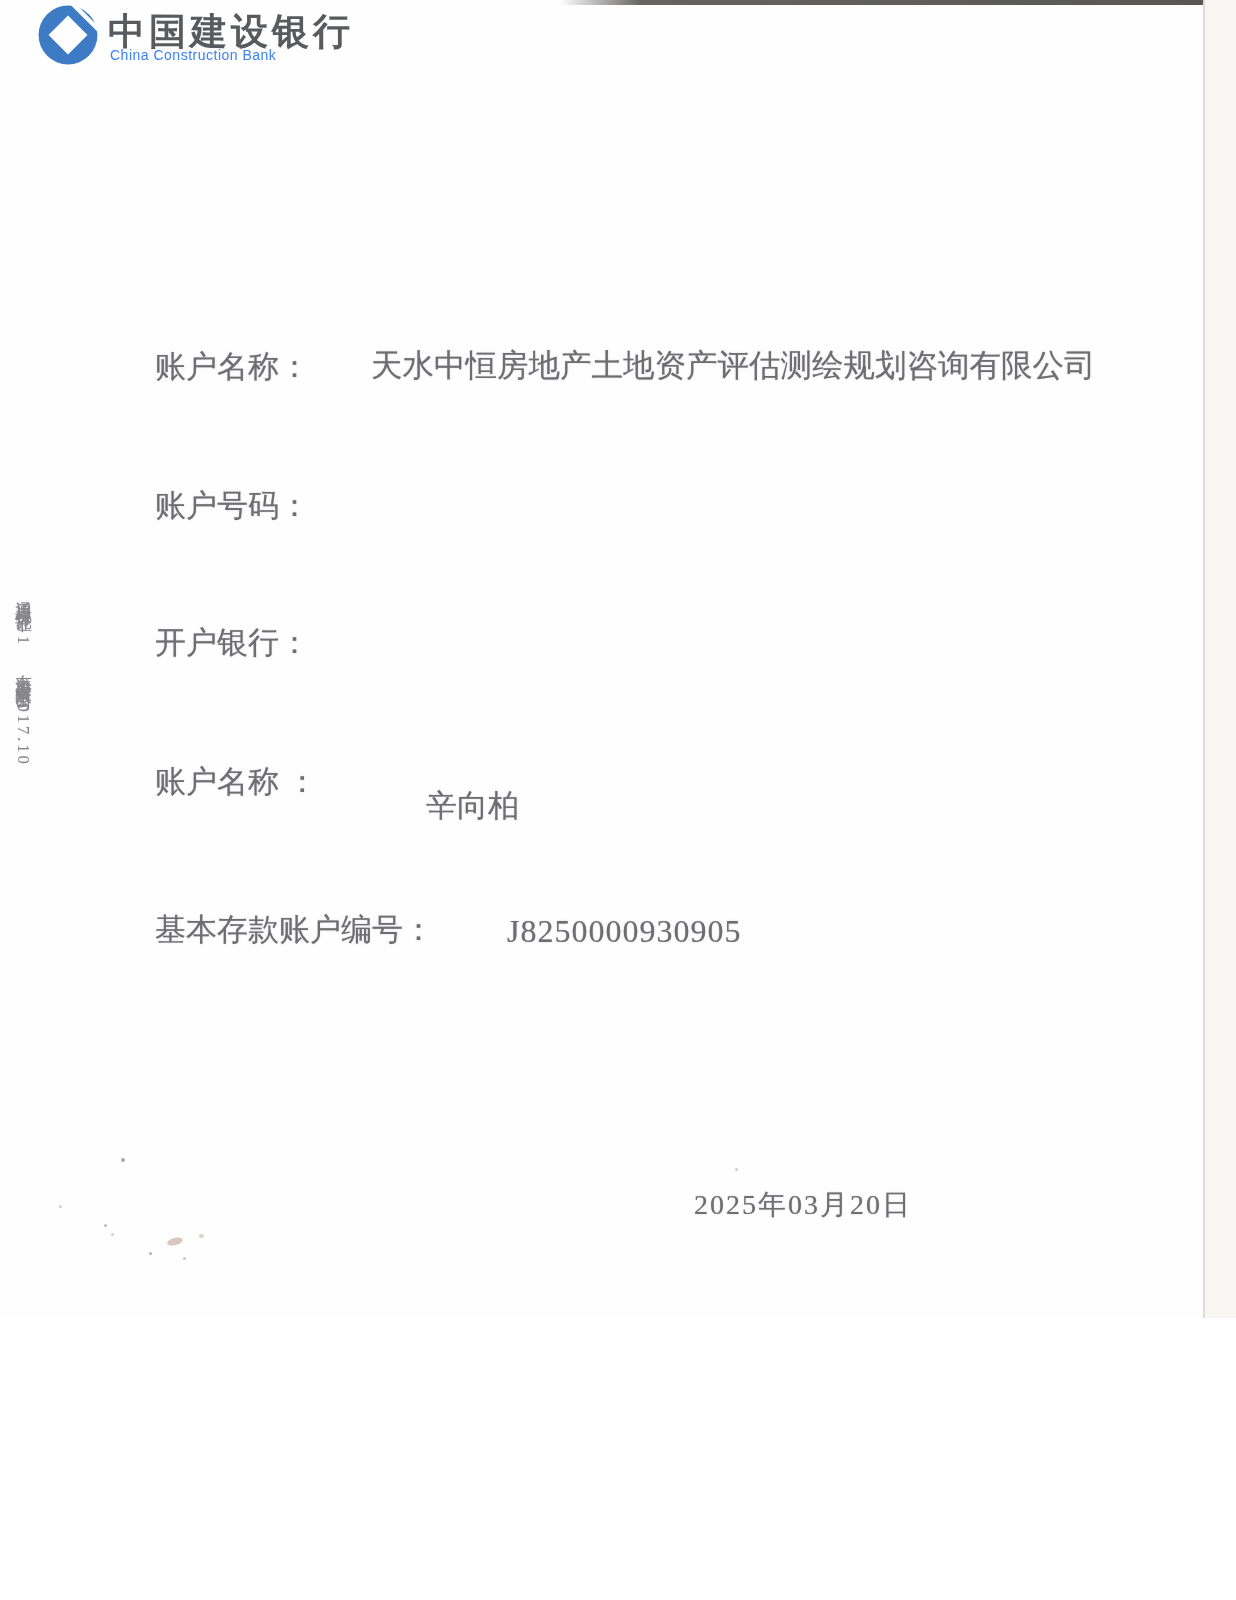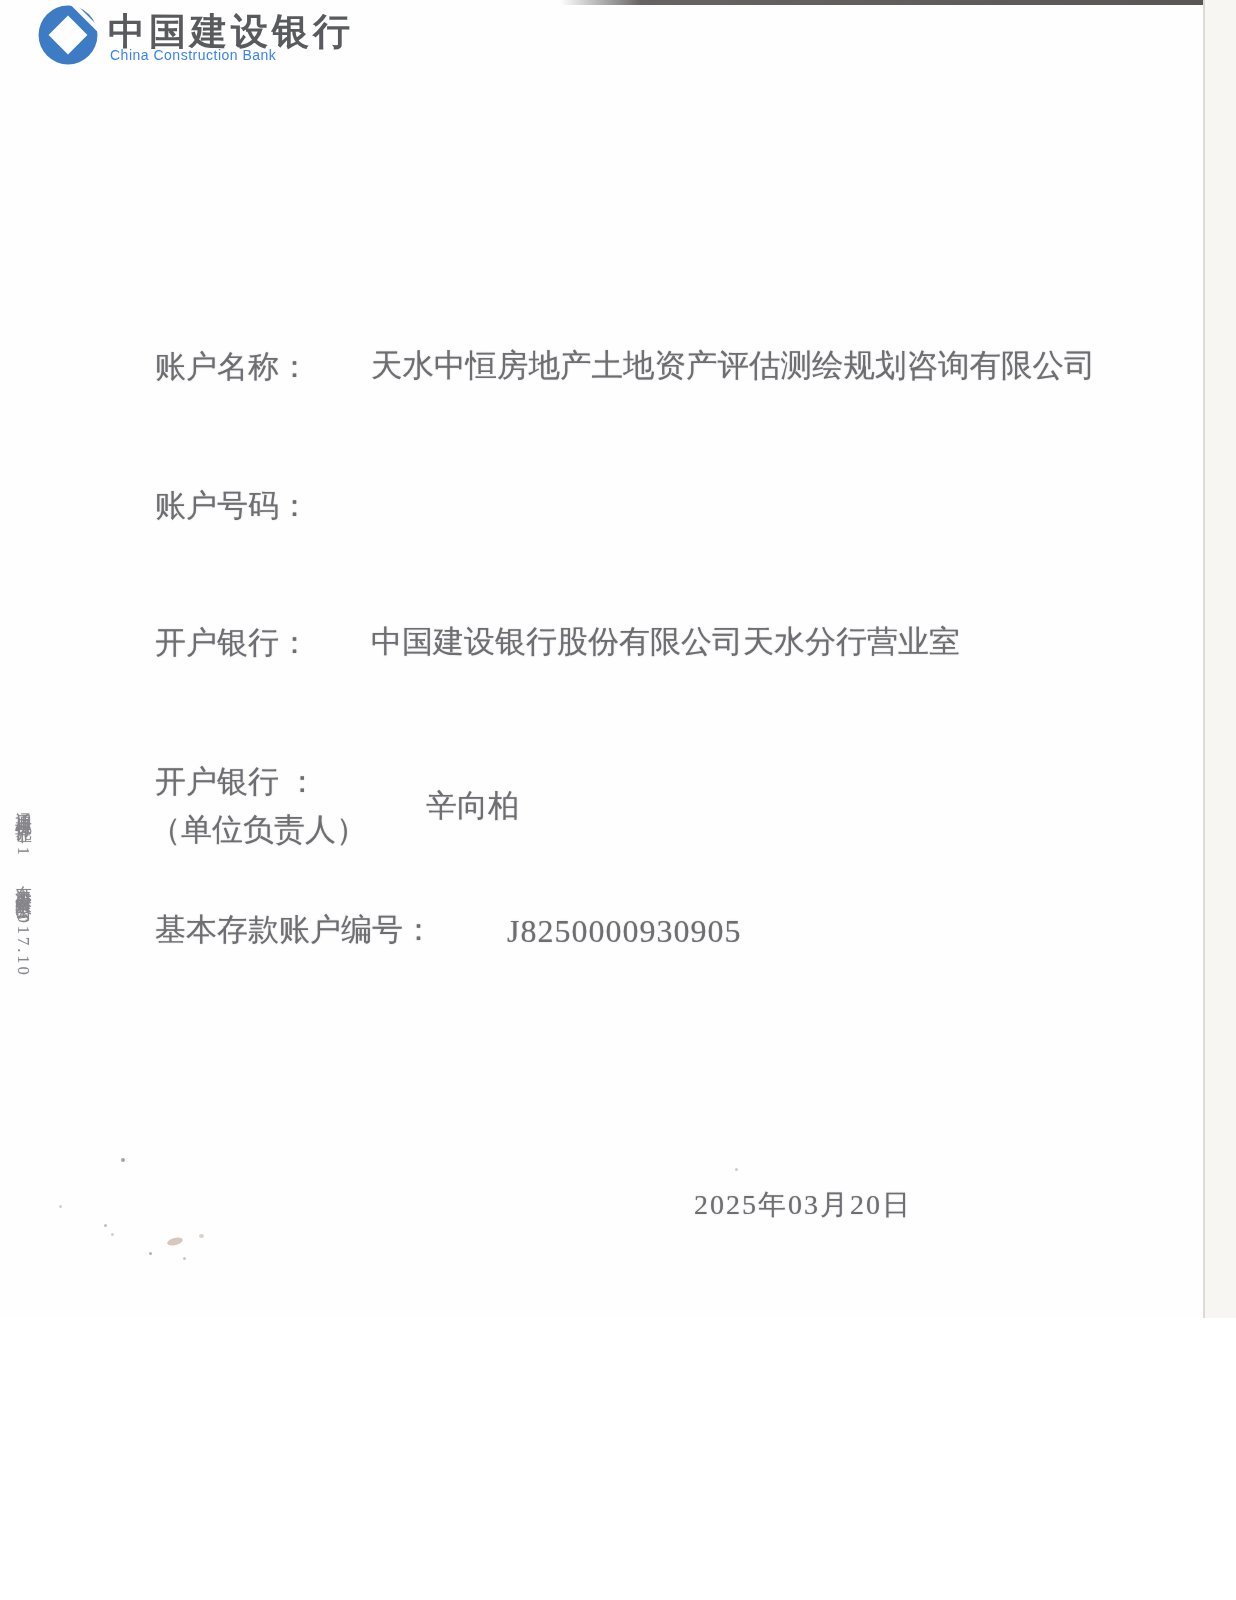--- a/index.html
+++ b/index.html
@@ -7,21 +7,20 @@
     padding: 0;
     background: #ffffff;
     font-family: "Liberation Serif", "DejaVu Serif", serif;
   }
   .page {
     position: relative;
     width: 1236px;
     height: 1318px;
     background: #fefefe;
     overflow: hidden;
-    text-align: right;
   }
   
   .top-edge {
     position: absolute;
     left: 560px; top: 0; width: 676px; height: 5px;
     background: linear-gradient(to right, rgba(80,80,80,0), rgba(75,73,72,.85) 12%, rgba(70,68,67,.9));
     border-radius: 0 0 2px 2px;
   }
   
   .right-edge-line {
@@ -120,24 +119,22 @@
     <span class="part1">通用机打凭证 B-1</span><span class="part2">东港股份有限公司 2017.10</span>
   </div>
 
 
   <div class="field-label lbl-account-name">账户名称：</div>
   <div class="field-value val-account-name">天水中恒房地产土地资产评估测绘规划咨询有限公司</div>
 
   <div class="field-label lbl-account-no">账户号码：</div>
 
   <div class="field-label lbl-bank-branch">开户银行：</div>
-  <div class="field-value val-bank-branch">中国建设银行股份有限公司天水分行营业室</div>
 
-  <div class="field-label lbl-legal-rep-1">开户银行 ：</div>
-  <div class="field-label lbl-legal-rep-2">（单位负责人）</div>
+  <div class="field-label lbl-legal-rep-1">账户名称 ：</div>
   <div class="field-value val-legal-rep">辛向柏</div>
 
   <div class="field-label lbl-basic-no">基本存款账户编号：</div>
   <div class="field-value val-basic-no">J8250000930905</div>
 
   <div class="doc-date">2025年03月20日</div>
 
   <div class="speck sp1"></div>
   <div class="speck sp2"></div>
   <div class="speck sp3"></div>

